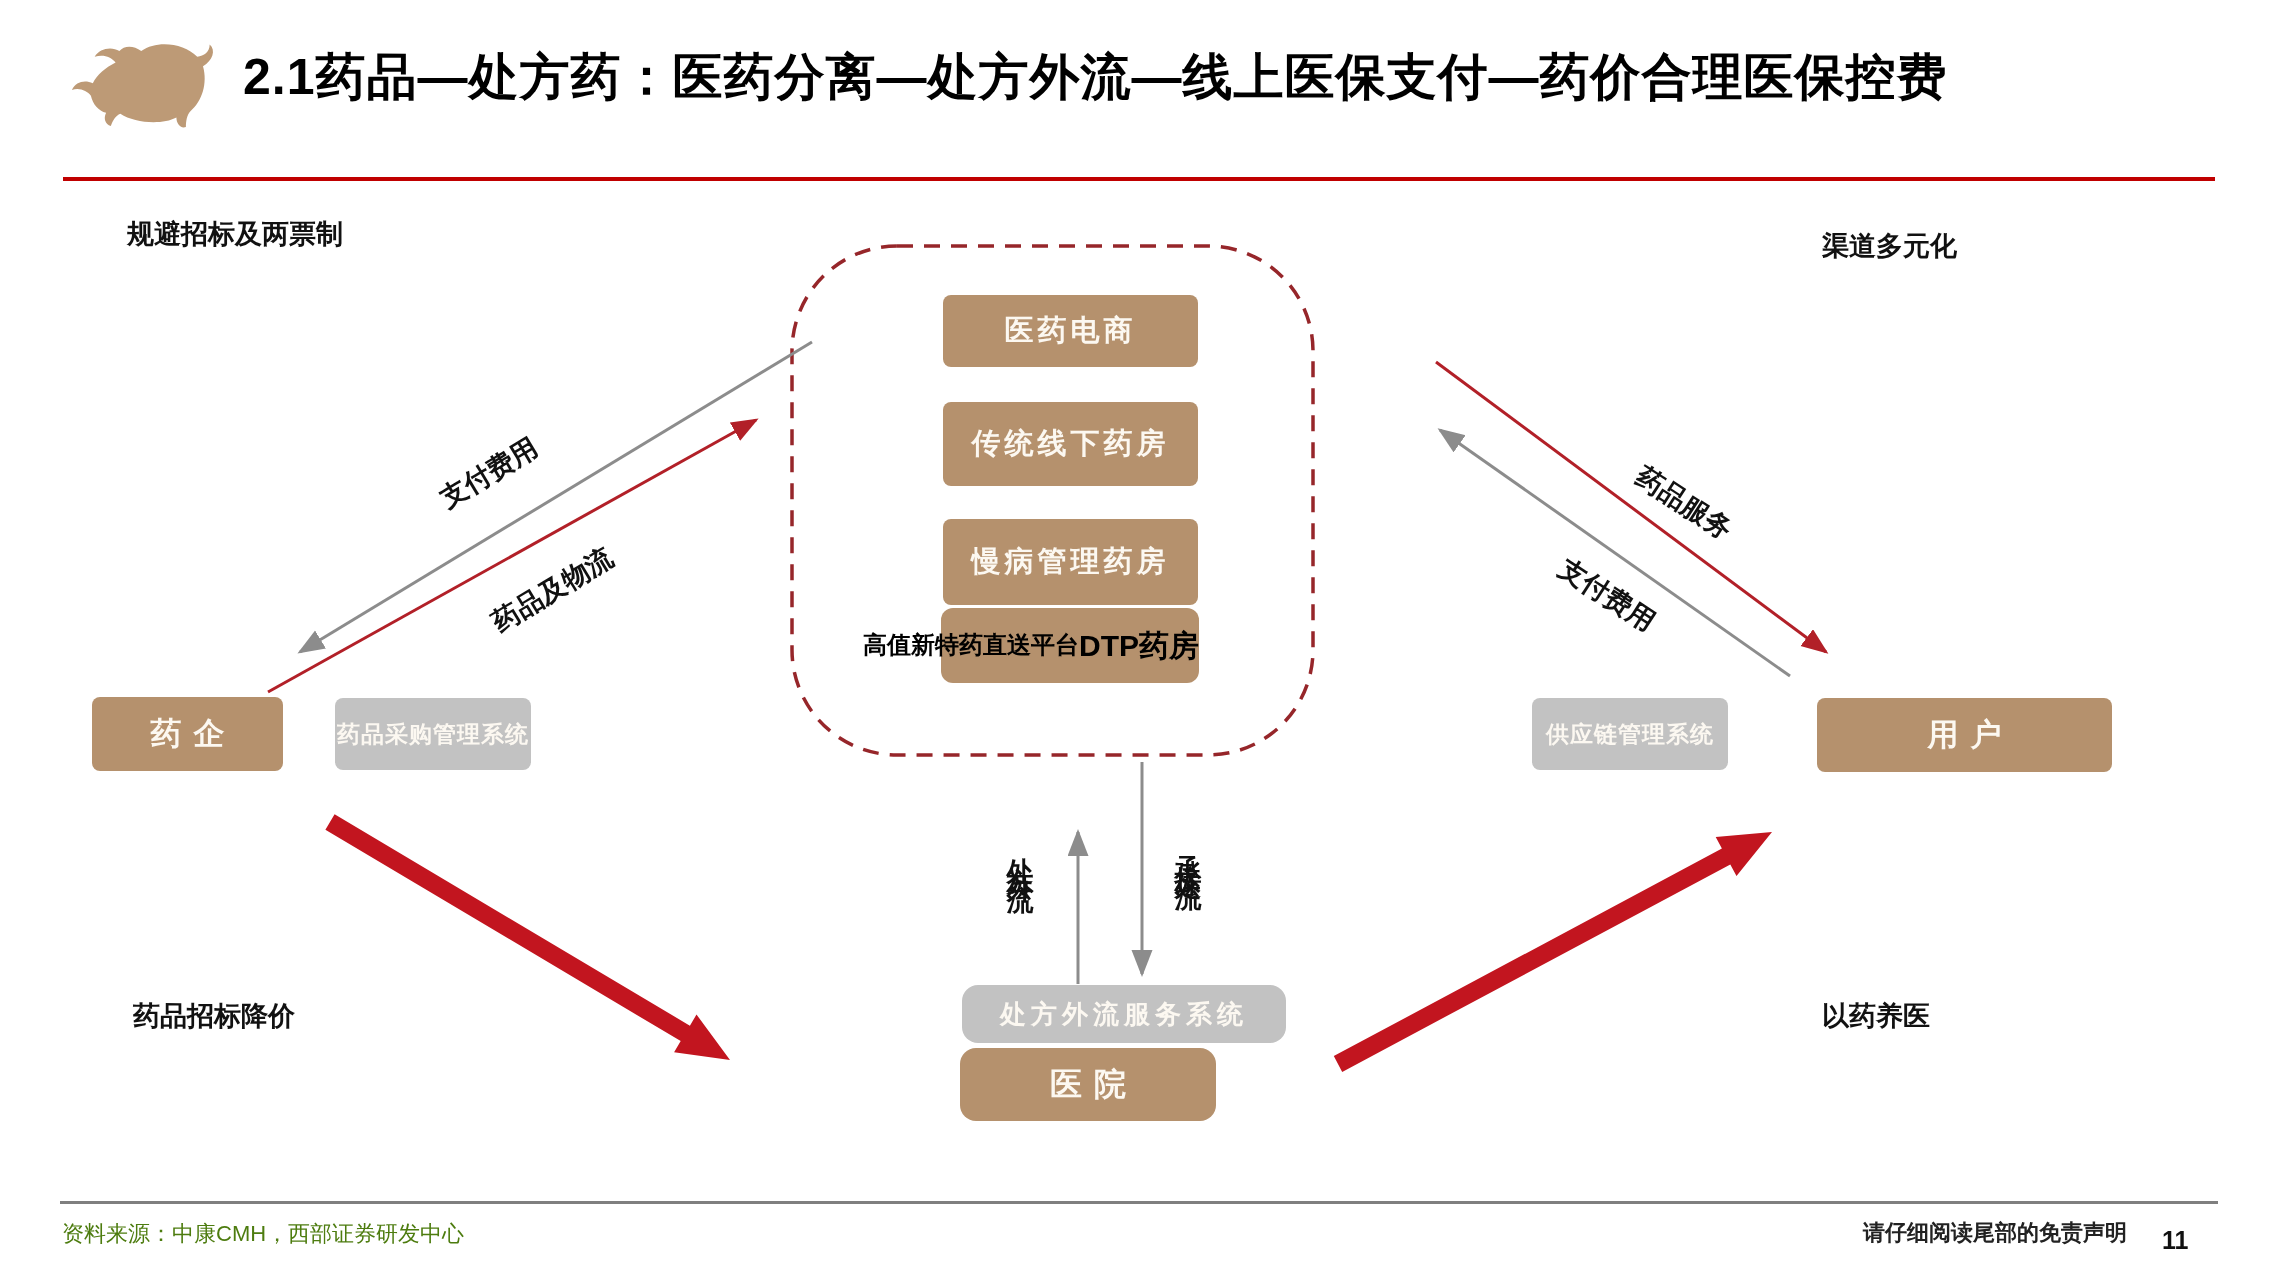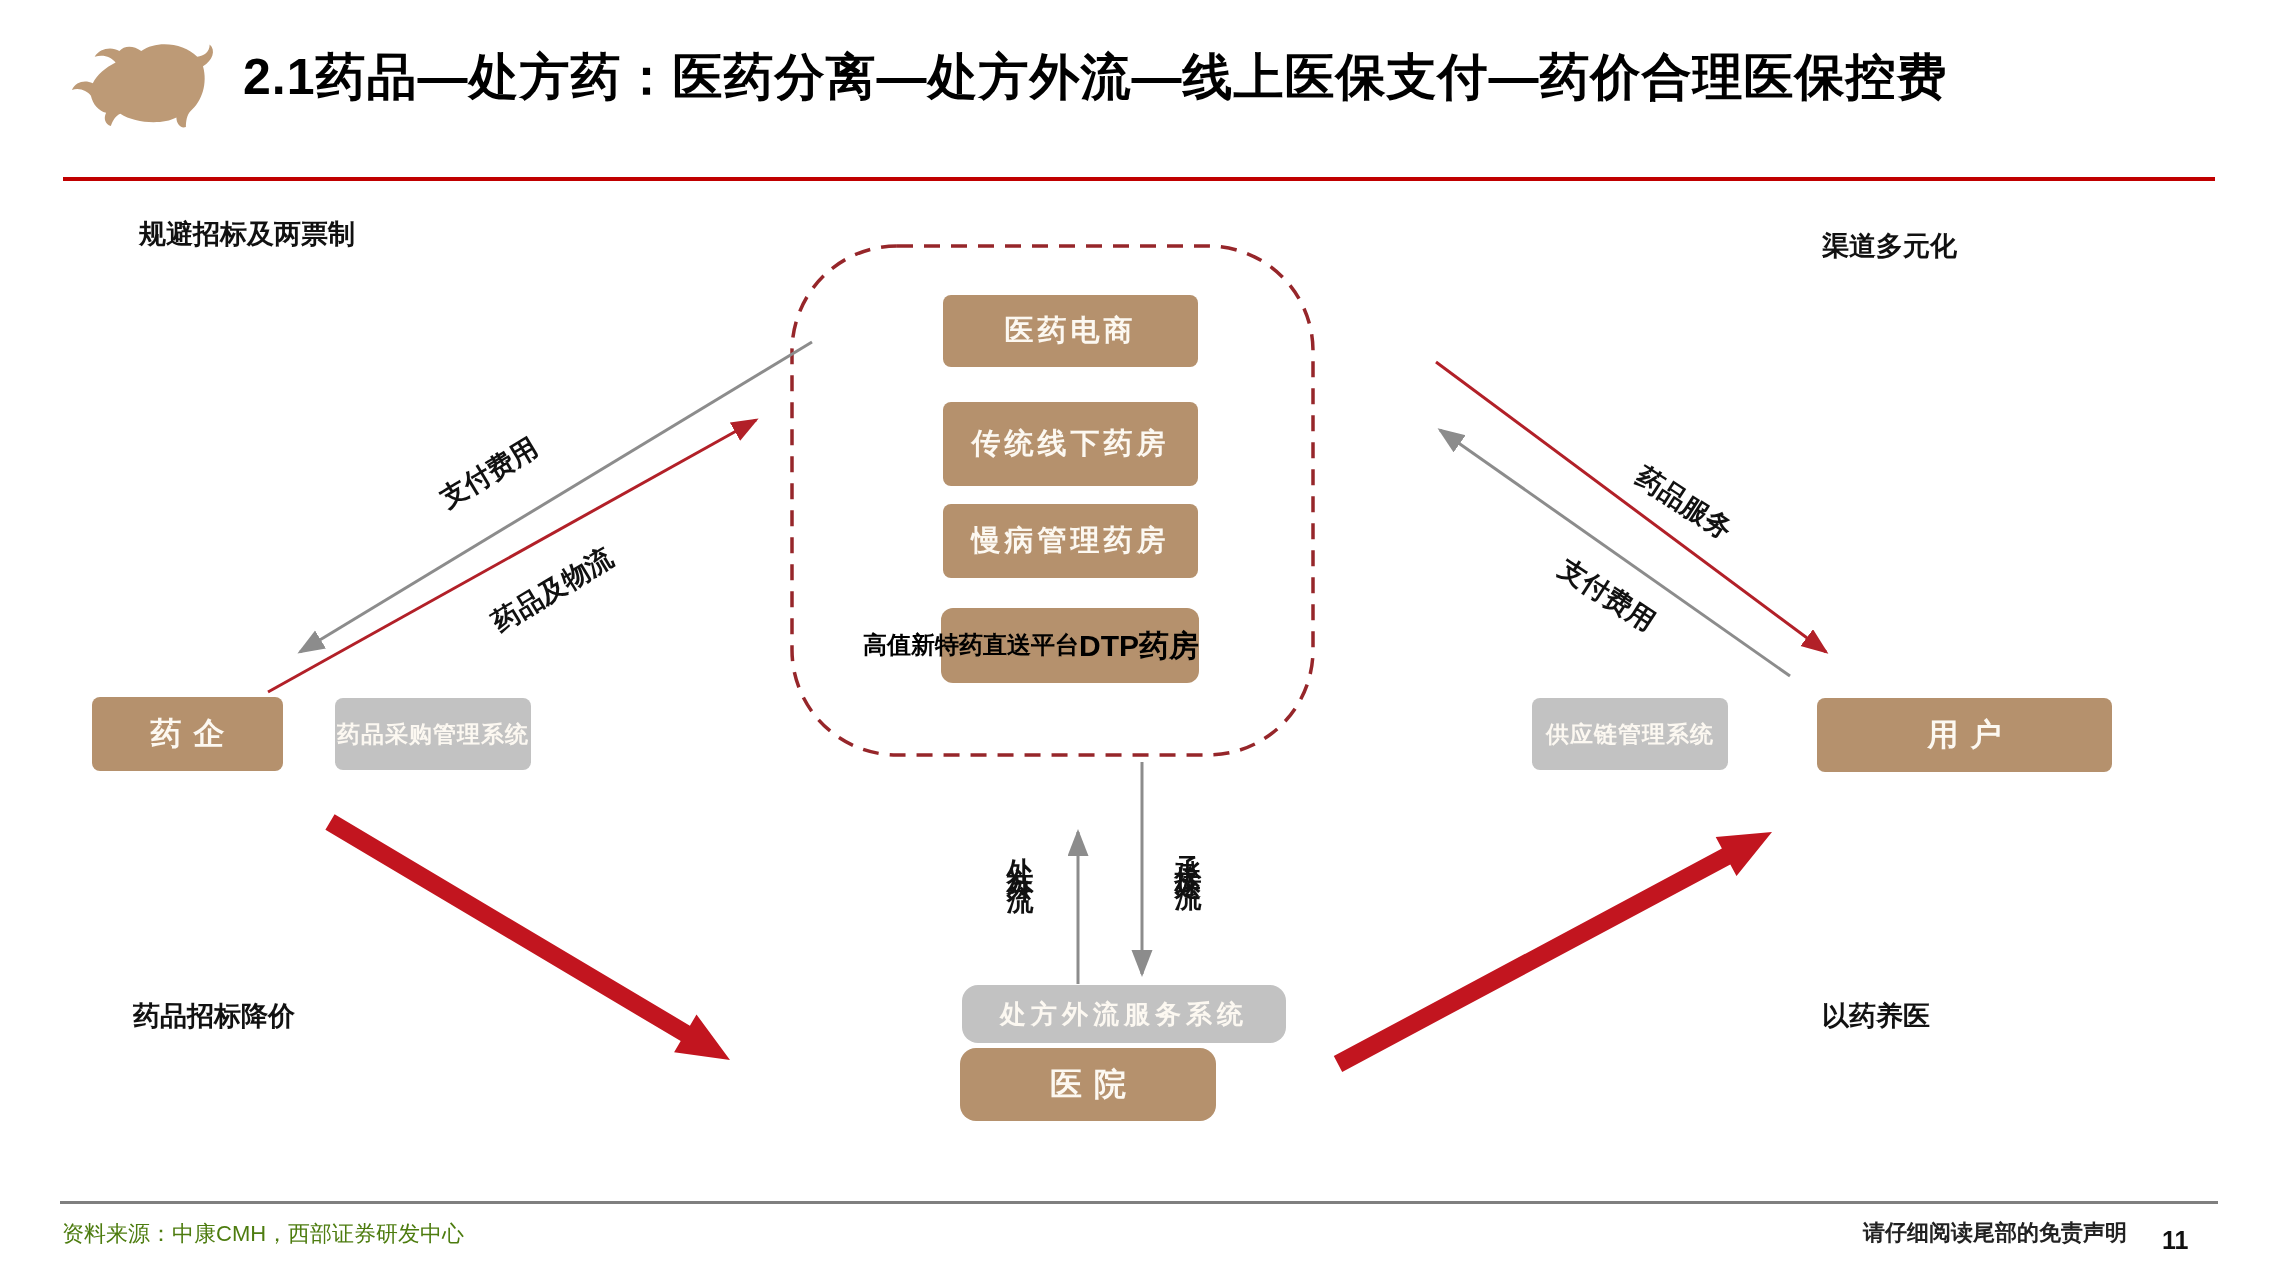--- a/index.html
+++ b/index.html
@@ -7,39 +7,39 @@
     position:relative; width:2277px; height:1280px; background:#ffffff;
     font-family:"Liberation Sans", sans-serif; overflow:hidden; color:#111;
   }
   .abs { position:absolute; }
   
   .logo { left:70px; top:36px; width:152px; height:108px; }
   .title { left:243px; top:44px; font-size:50px; font-weight:bold; color:#000; white-space:nowrap; letter-spacing:1px; }
   .title-rule { left:63px; top:177px; width:2152px; height:4px; background:#c00000; }
   
   .corner { font-size:27px; font-weight:bold; color:#111; white-space:nowrap; }
-  .lbl-tl { left:139px; top:216px; }
+  .lbl-tl { left:127px; top:216px; }
   .lbl-tr { left:1822px; top:228px; }
   .lbl-bl { left:133px; top:998px; }
   .lbl-br { left:1822px; top:998px; }
   
   .overlay { left:0; top:0; width:2277px; height:1280px; pointer-events:none; }
   
   .box { position:absolute; display:flex; align-items:center; justify-content:center;
          border-radius:8px; font-weight:bold; color:#fcf8f1; text-align:center; white-space:nowrap; }
   .tan  { background:#b5916d; }
   .gray { background:#c2c2c2; }
   .box-pharma   { left:92px;  top:697px; width:191px; height:74px; font-size:31px; letter-spacing:12px; text-indent:12px; }
   .box-procure  { left:335px; top:698px; width:196px; height:72px; font-size:23px; letter-spacing:1px; }
   .box-supply   { left:1532px; top:698px; width:196px; height:72px; font-size:23px; letter-spacing:1px; }
   .box-user     { left:1817px; top:698px; width:295px; height:74px; font-size:31px; letter-spacing:12px; text-indent:12px; }
   .box-ch       { left:943px; width:255px; font-size:29px; letter-spacing:4px; }
   .box-ch1 { top:295px; height:72px; }
   .box-ch2 { top:402px; height:84px; }
-  .box-ch3 { top:504px; height:74px; }
+  .box-ch3 { top:519px; height:86px; }
   .box-dtp { left:941px; top:608px; width:258px; height:75px; color:#000000; border-radius:12px;justify-content:flex-end; }
   .dtp-l1 { font-size:24px; font-weight:bold; line-height:1.1; }
   .dtp-l2 { font-size:30px; font-weight:bold; line-height:1.1; }
   .box-rxsys    { left:962px; top:985px; width:324px; height:58px; font-size:26px; letter-spacing:5px; border-radius:16px; }
   .box-hospital { left:960px; top:1048px; width:256px; height:73px; font-size:32px; letter-spacing:12px; text-indent:12px; border-radius:16px; }
   
   .alab { font-size:27px; font-weight:bold; color:#111; white-space:nowrap; transform-origin:center; }
   .alab-pay-left  { left:435px;  top:455px; transform:rotate(-31deg); }
   .alab-goods     { left:485px;  top:572px; transform:rotate(-31deg); }
   .alab-service   { left:1630px; top:485px; transform:rotate(33deg); }

